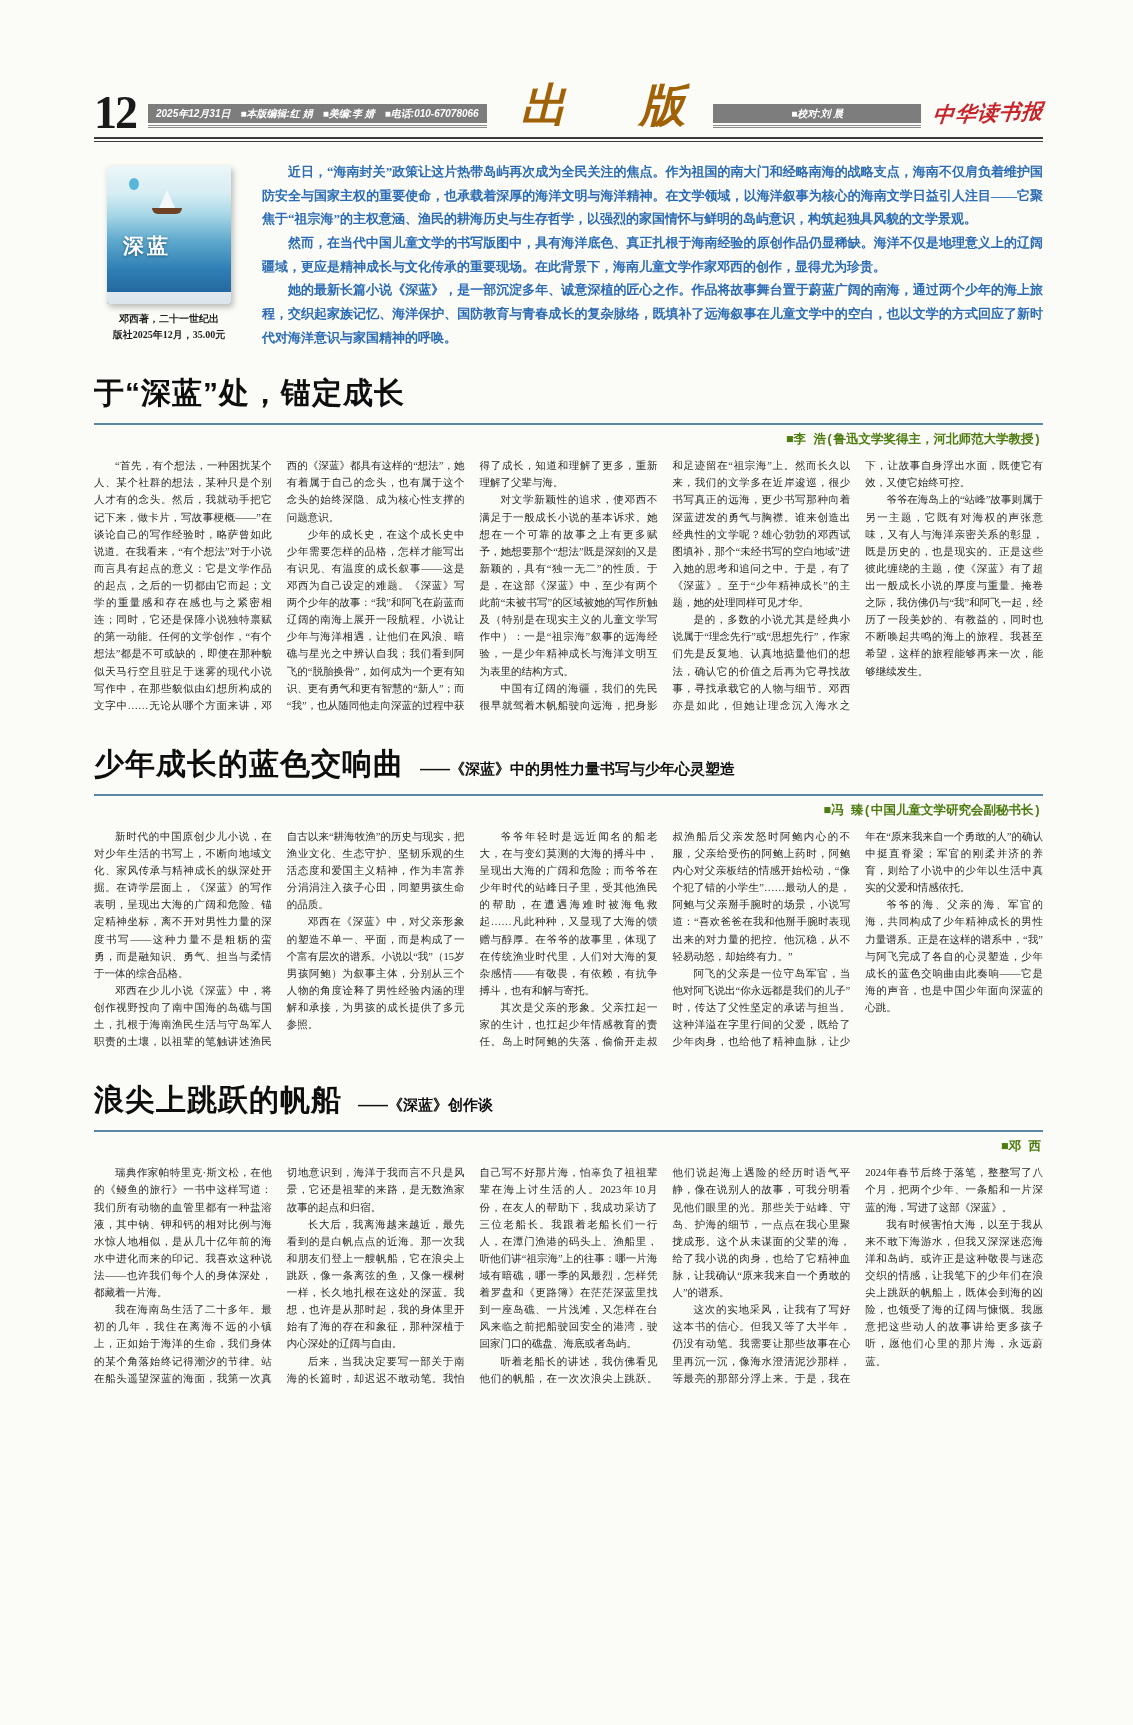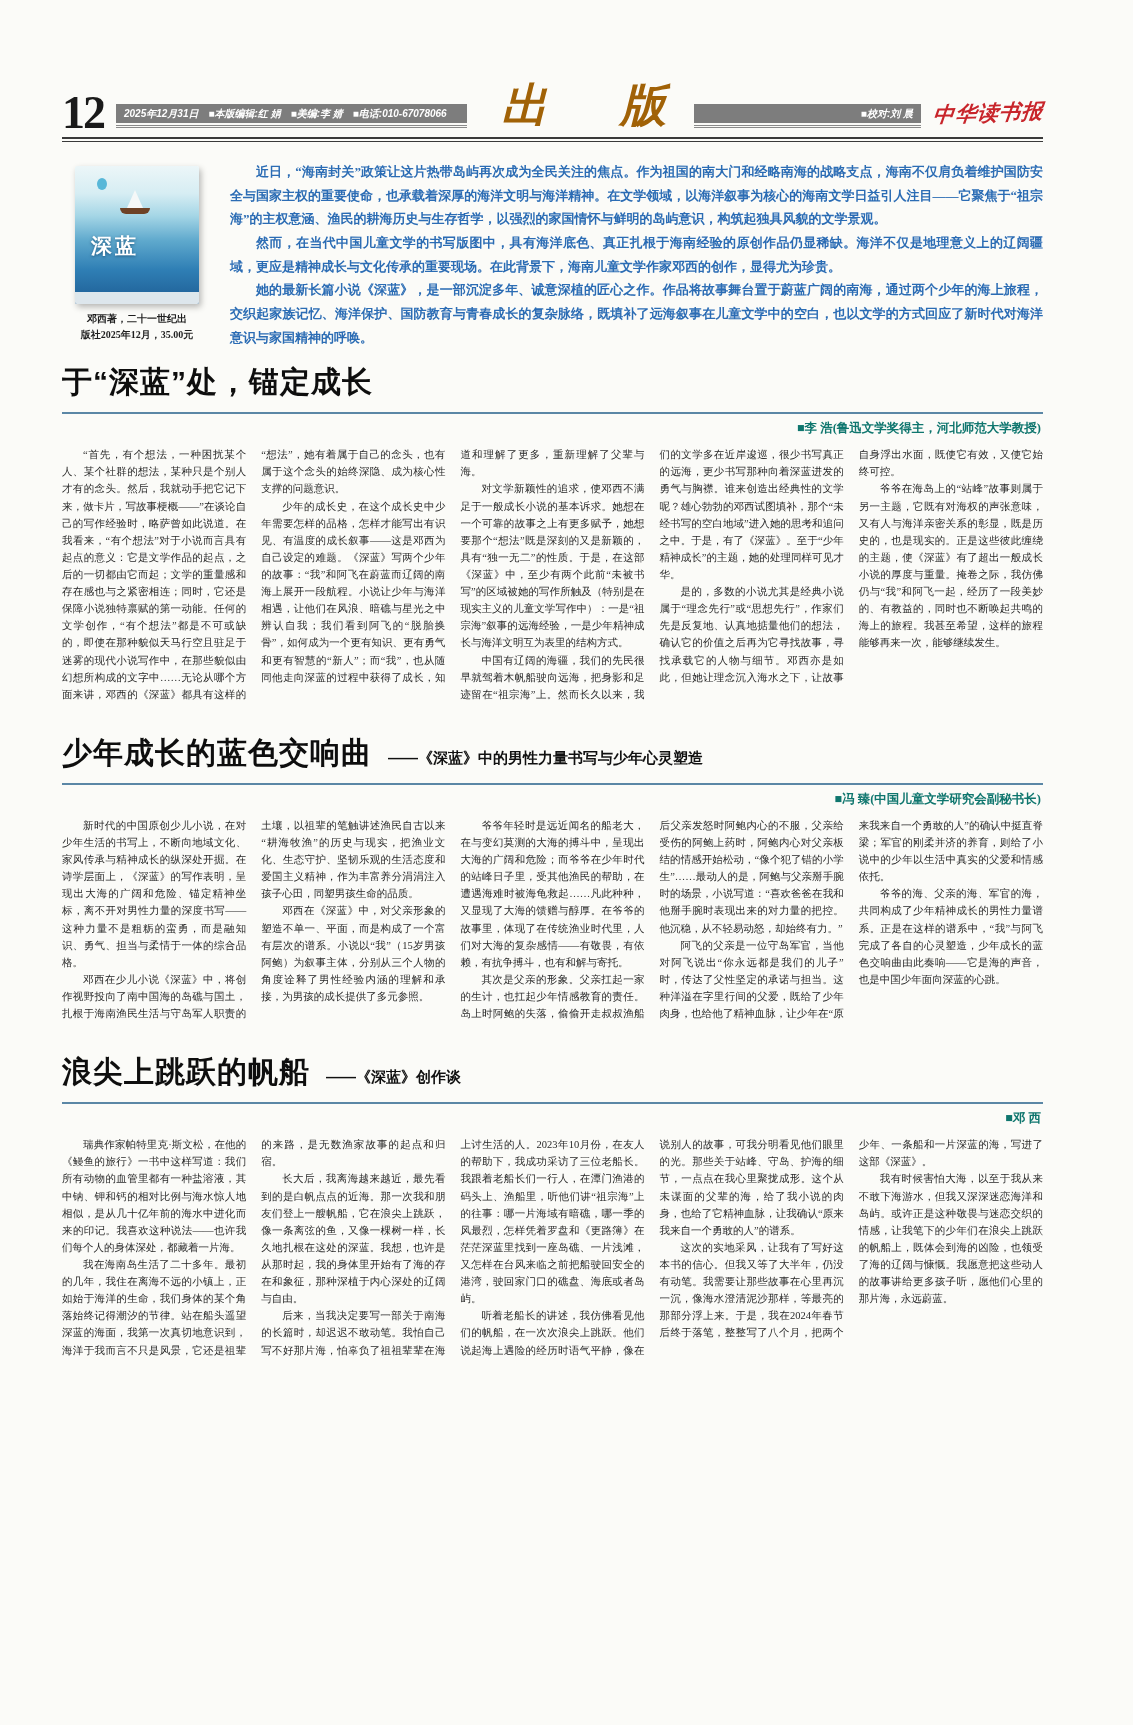--- a/index.html
+++ b/index.html
@@ -1,31 +1,31 @@
 <!DOCTYPE html>
 <html lang="zh"><head>
 <meta charset="utf-8">
 <style>
   html,body{margin:0;padding:0;}
   body{
     width:1133px;height:1725px;background:#fbfbf8;overflow:hidden;
     font-family:"Liberation Serif","DejaVu Serif",serif;color:#1a1a1a;
   }
-  .page{box-sizing:border-box;width:1133px;height:1725px;padding:82px 90px 24px 62px;border-radius:29px;}
+  .page{box-sizing:border-box;width:1133px;height:1725px;padding:82px 90px 24px 94px;border-radius:29px;}
 
   
   .mast{display:flex;align-items:flex-end;gap:12px;}
   .page-num{font-size:46px;font-weight:bold;line-height:.85;letter-spacing:-2px;}
   .bars{flex:1;display:flex;align-items:flex-end;gap:14px;padding-bottom:4px;font-style:italic;}
   .bar-wrap{border-bottom:3px double #8a8a8a;padding-bottom:2px;}
   .bar-wrap.left{flex:1.55;}
   .bar-wrap.right{flex:1;}
   .gray-bar{background:#7d7d7d;color:#fff;font-family:"Liberation Sans","DejaVu Sans",sans-serif;
     font-size:10px;font-weight:bold;padding:2.5px 8px;white-space:nowrap;overflow:hidden;}
-  .gray-bar.right-al{text-align:right;}
+  .gray-bar.right-al{text-align:center;}
   .section-title{color:#a16207;font-size:46px;font-weight:bold;line-height:1;
     letter-spacing:30px;margin-right:-30px;white-space:nowrap;
     font-family:"Liberation Sans","DejaVu Sans",sans-serif;padding:0 14px 0 20px;}
   .logo{color:#c8252b;font-size:21px;font-weight:bold;font-style:italic;white-space:nowrap;
     transform:skewX(-8deg) rotate(-2deg);padding-bottom:5px;letter-spacing:1px;}
   .header-rule{margin-top:5px;border-top:2px solid #3a3a3a;border-bottom:1px solid #3a3a3a;height:2px;}
 
   
   .intro{display:flex;gap:18px;margin-top:18px;}
   .book-col{width:150px;flex:none;text-align:center;}
@@ -37,29 +37,29 @@
     border-left:8px solid transparent;border-right:8px solid transparent;border-bottom:18px solid #f5f8f8;}
   .cover-hull{position:absolute;top:42px;left:45px;width:30px;height:6px;background:#6e4226;border-radius:0 0 7px 7px;}
   .cover-title{position:absolute;left:16px;top:66px;color:#ffffff;font-size:21px;font-weight:bold;
     letter-spacing:3px;text-shadow:0 1px 3px rgba(0,50,90,.65);}
   .cover-spine{position:absolute;left:0;bottom:0;width:100%;height:12px;background:#eef2f3;opacity:.92;}
   .book-caption{font-size:10px;font-weight:bold;line-height:1.55;color:#1f1f1f;}
   .intro-text{flex:1;color:#2b6cb4;font-size:13px;line-height:1.82;text-align:justify;font-weight:bold;}
   .intro-text p{margin:0;text-indent:2em;}
 
   
-  .story{margin-top:13px;}
+  .story{margin-top:24px;}
   .story-head{display:flex;align-items:baseline;gap:16px;}
   .story-title{margin:0;font-size:30px;font-weight:bold;letter-spacing:1px;color:#0e0e0e;
     font-family:"Liberation Sans","DejaVu Sans",sans-serif;white-space:nowrap;}
   .story-sub{font-size:15px;font-weight:bold;color:#111;white-space:nowrap;
     font-family:"Liberation Sans","DejaVu Sans",sans-serif;}
   .blue-rule{height:2px;background:#5b87a6;margin-top:9px;}
-  .byline{text-align:right;font-size:12.5px;font-weight:bold;margin:6px 2px 9px 0;color:#0f766e;
-    font-family:Liberation Serif, serif;}
+  .byline{text-align:right;font-size:12.5px;font-weight:bold;margin:6px 2px 9px 0;color:#4d7c0f;
+    font-family:Liberation Mono, monospace;}
   .cols{column-count:5;column-gap:15px;font-size:10.5px;line-height:1.63;text-align:justify;color:#292929;}
   .cols p{margin:0;text-indent:2em;}
   .story+.story{margin-top:30px;}
 </style>
 </head>
 <body>
 
 <div class="page">
 
   <header class="mast">

